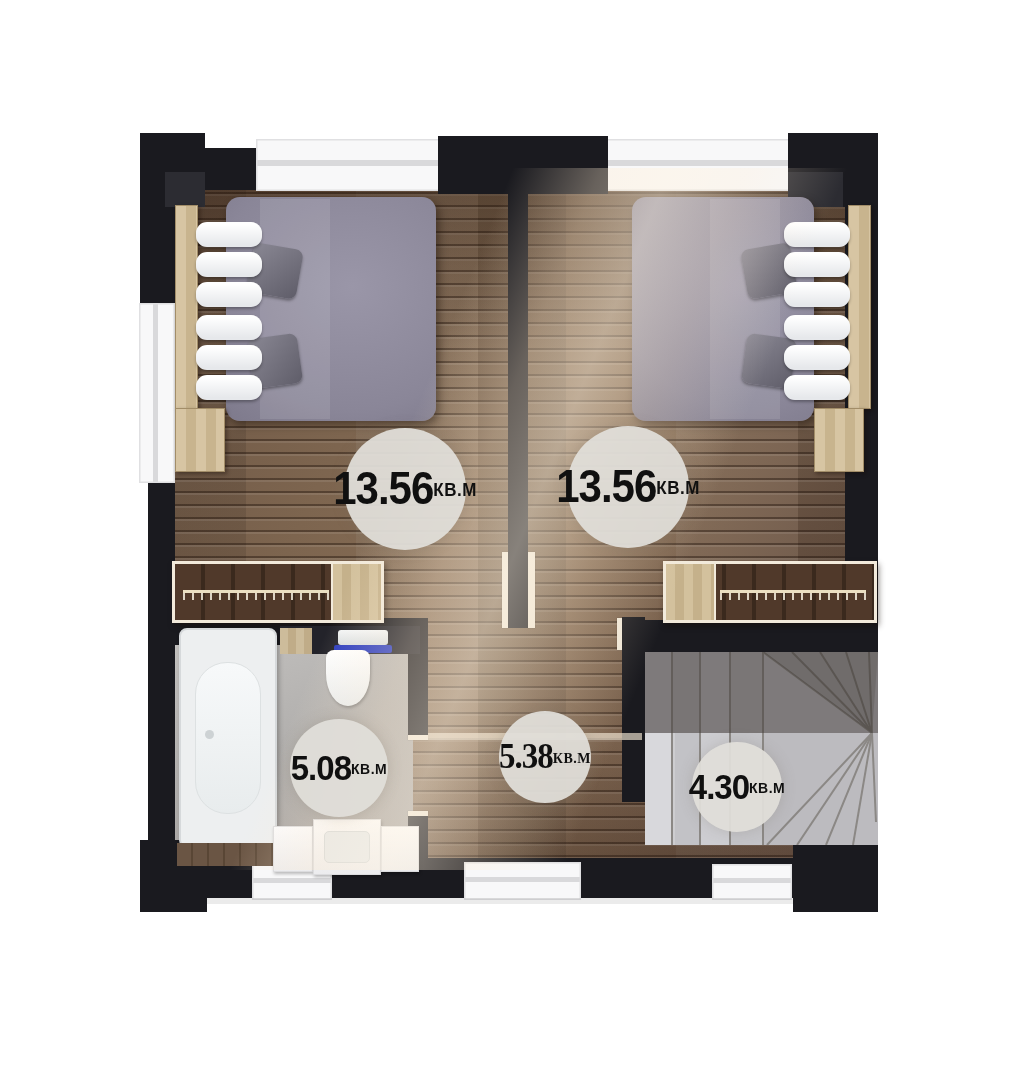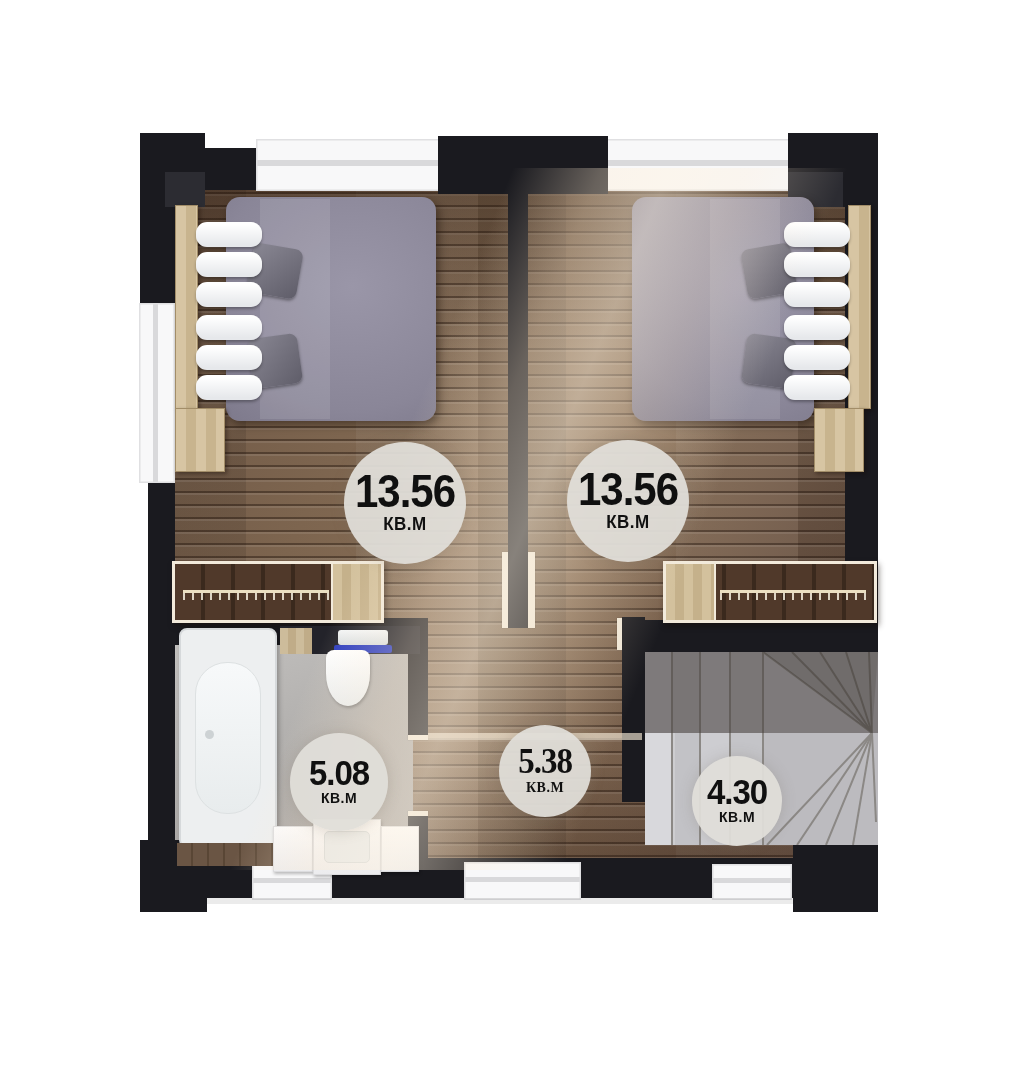--- a/index.html
+++ b/index.html
@@ -17,22 +17,22 @@
   
   .wood{position:absolute;background-color:#79604c;
     background-image:
       repeating-linear-gradient(180deg, rgba(255,255,255,0.09) 0 2px, rgba(0,0,0,0) 2px 11px, rgba(20,8,2,0.38) 11px 13px),
       repeating-linear-gradient(90deg, rgba(0,0,0,0.10) 0 88px, rgba(0,0,0,0) 88px 198px, rgba(255,255,255,0.05) 198px 320px),
       linear-gradient(115deg,#6b5443 0%,#7d654f 30%,#8a7057 55%,#6e5746 80%,#61493b 100%);}
   .floor-darken{position:absolute;background:linear-gradient(180deg,rgba(35,18,8,.38),rgba(35,18,8,0) 26%,rgba(35,18,8,0) 82%,rgba(35,18,8,.22));pointer-events:none;}
   .sun{position:absolute;background:linear-gradient(112deg,rgba(255,236,210,0) 36%,rgba(255,236,210,.34) 45%,rgba(255,243,224,.48) 52%,rgba(255,236,210,.26) 60%,rgba(255,236,210,0) 70%);pointer-events:none;}
   
   .badge{position:absolute;border-radius:50%;background:rgba(224,222,217,.94);
-         display:flex;flex-direction:column;align-items:center;justify-content:center;
-         color:#101010;text-align:center;box-shadow:0 0 14px rgba(120,110,100,.25);margin-top:14px;}
+         display:flex;flex-direction:row;align-items:center;justify-content:center;
+         color:#101010;text-align:center;box-shadow:0 0 14px rgba(120,110,100,.25);}
   .badge .num{font-weight:700;letter-spacing:-1px;line-height:.95;transform:scaleY(1.08);}
   .badge .unit{font-weight:700;line-height:1.1;letter-spacing:.5px;transform:scaleY(1.05);}
   .badge-lg .num{font-size:42px;}  .badge-lg .unit{font-size:17px;margin-top:4px;}
   .badge-md .num{font-size:33px;}  .badge-md .unit{font-size:14px;margin-top:3px;}
   
   .bed{position:absolute;border-radius:14px;
        background:radial-gradient(120% 100% at 60% 40%,#9a96a8 0%,#8a8698 55%,#716d7f 100%);
        box-shadow:3px 4px 8px rgba(20,10,5,.45);}
   .bed .fold{position:absolute;top:2px;bottom:2px;width:70px;background:rgba(255,255,255,.10);}
   .pillow{position:absolute;background:linear-gradient(180deg,#ffffff 10%,#e6e8eb 90%);

